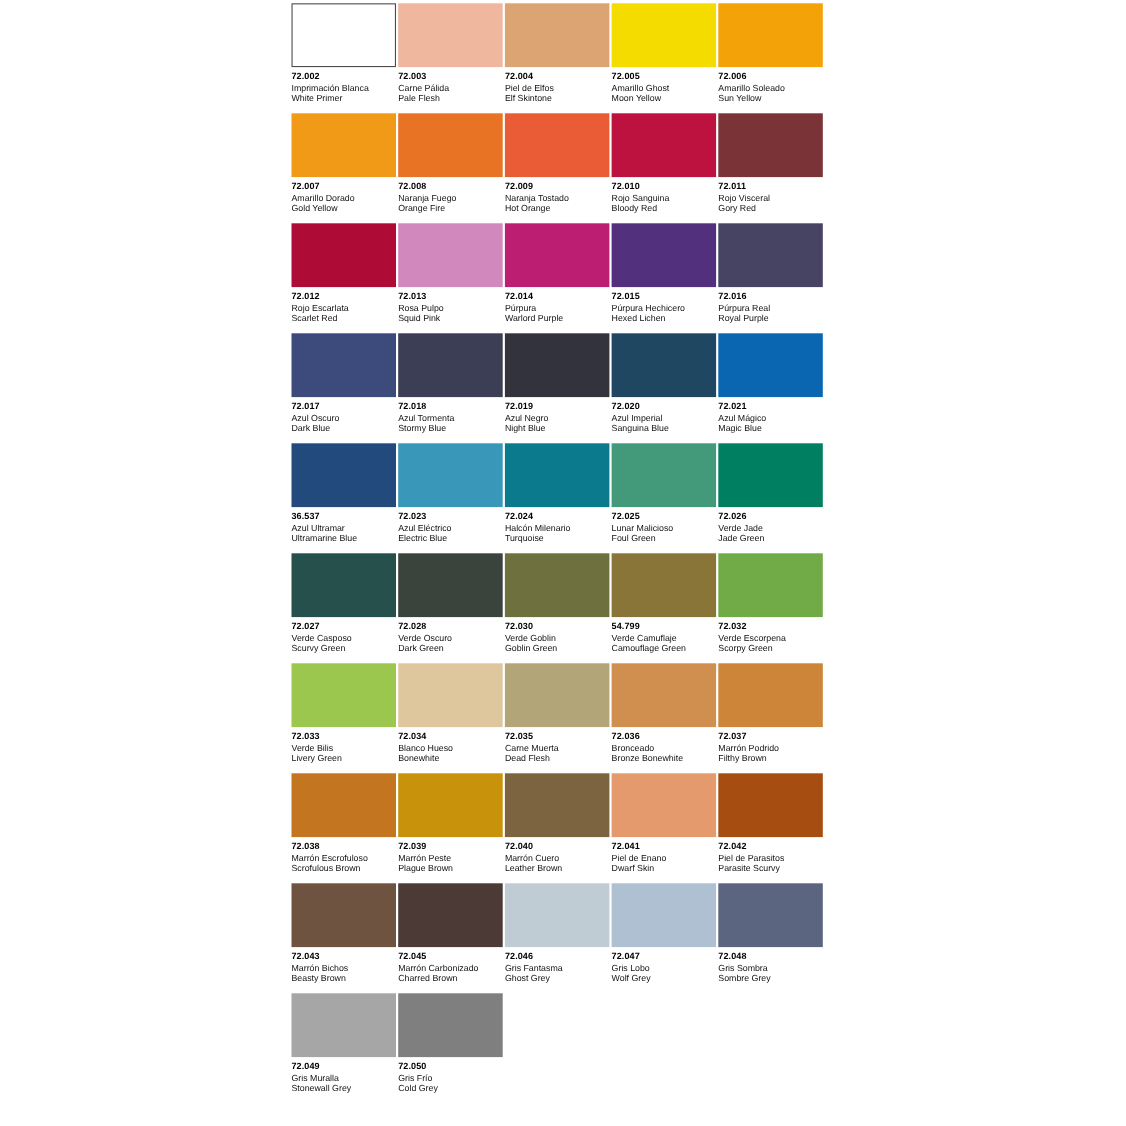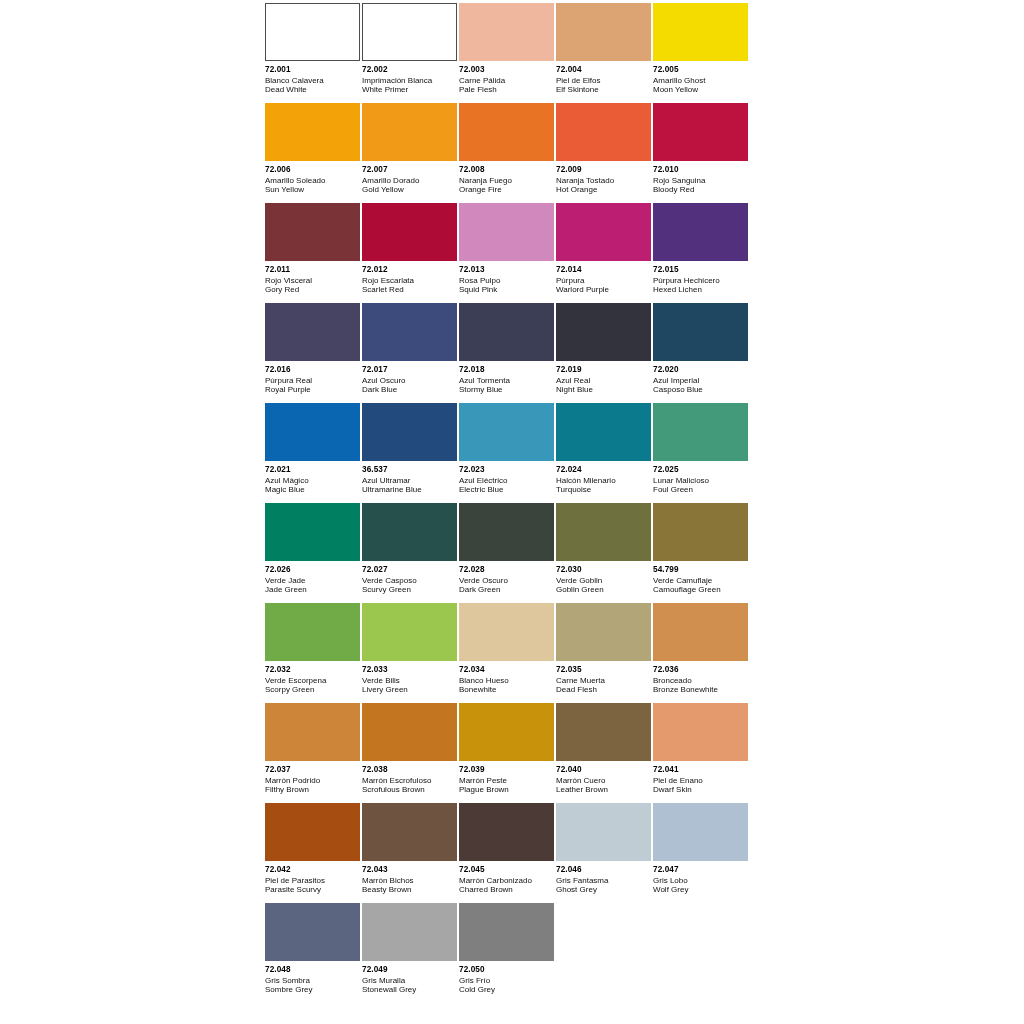--- a/index.html
+++ b/index.html
@@ -72,28 +72,20 @@
   }
 </style>
 </head>
 <body>
 
 <div id="chart-root">
   <div class="grid" id="swatch-grid">
       <div class="cell">
         <div class="swatch outlined" style="background: rgb(255, 255, 255);"></div>
         <div class="labels">
-          <div class="code">72.001</div>
-          <div class="name-es">Blanco Calavera</div>
-          <div class="name-en">Dead White</div>
-        </div>
-      </div>
-      <div class="cell">
-        <div class="swatch outlined" style="background: rgb(255, 255, 255);"></div>
-        <div class="labels">
           <div class="code">72.002</div>
           <div class="name-es">Imprimación Blanca</div>
           <div class="name-en">White Primer</div>
         </div>
       </div>
       <div class="cell">
         <div class="swatch" style="background: rgb(238, 183, 158);"></div>
         <div class="labels">
           <div class="code">72.003</div>
           <div class="name-es">Carne Pálida</div>
@@ -217,30 +209,30 @@
         <div class="labels">
           <div class="code">72.018</div>
           <div class="name-es">Azul Tormenta</div>
           <div class="name-en">Stormy Blue</div>
         </div>
       </div>
       <div class="cell">
         <div class="swatch" style="background: rgb(50, 51, 60);"></div>
         <div class="labels">
           <div class="code">72.019</div>
-          <div class="name-es">Azul Real</div>
+          <div class="name-es">Azul Negro</div>
           <div class="name-en">Night Blue</div>
         </div>
       </div>
       <div class="cell">
         <div class="swatch" style="background: rgb(31, 71, 97);"></div>
         <div class="labels">
           <div class="code">72.020</div>
           <div class="name-es">Azul Imperial</div>
-          <div class="name-en">Casposo Blue</div>
+          <div class="name-en">Sanguina Blue</div>
         </div>
       </div>
       <div class="cell">
         <div class="swatch" style="background: rgb(10, 102, 176);"></div>
         <div class="labels">
           <div class="code">72.021</div>
           <div class="name-es">Azul Mágico</div>
           <div class="name-en">Magic Blue</div>
         </div>
       </div>

